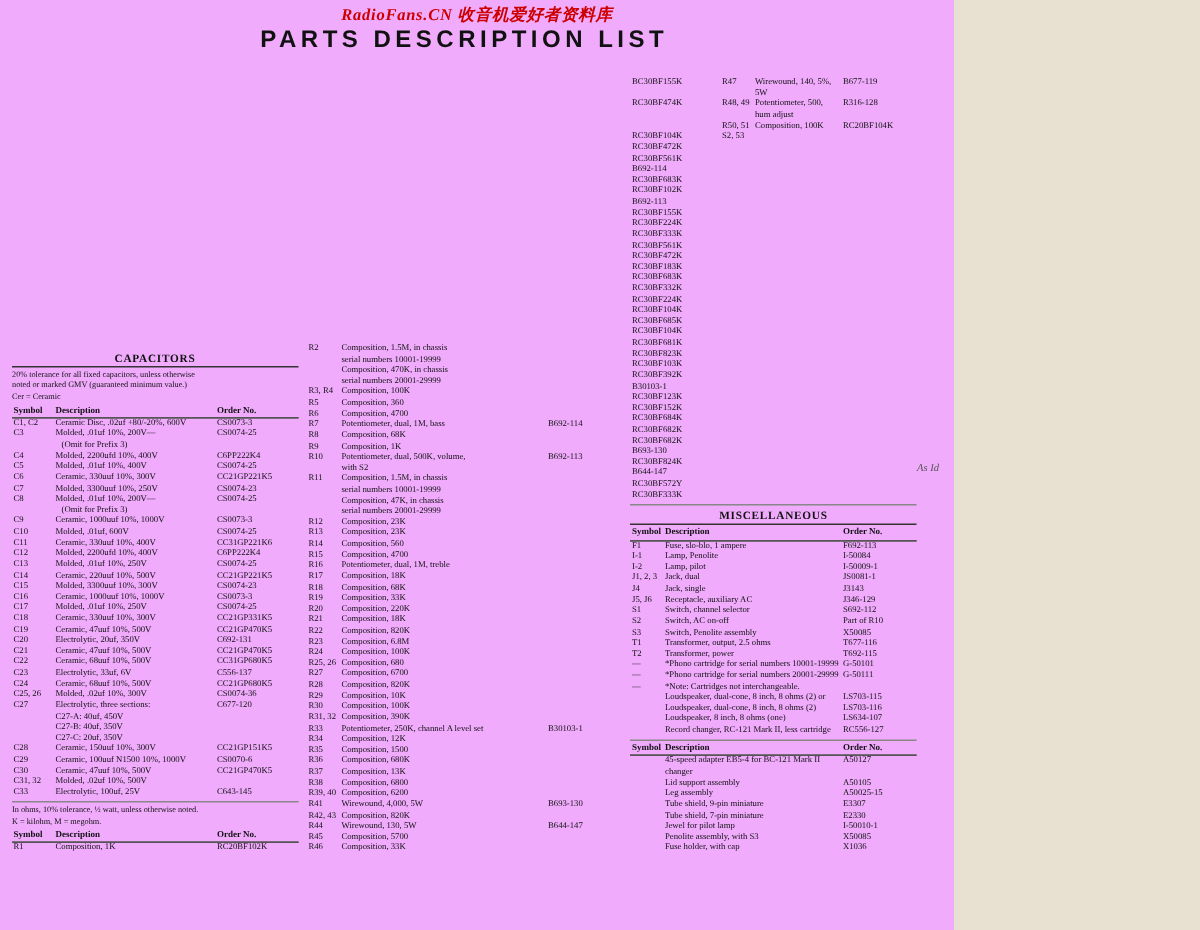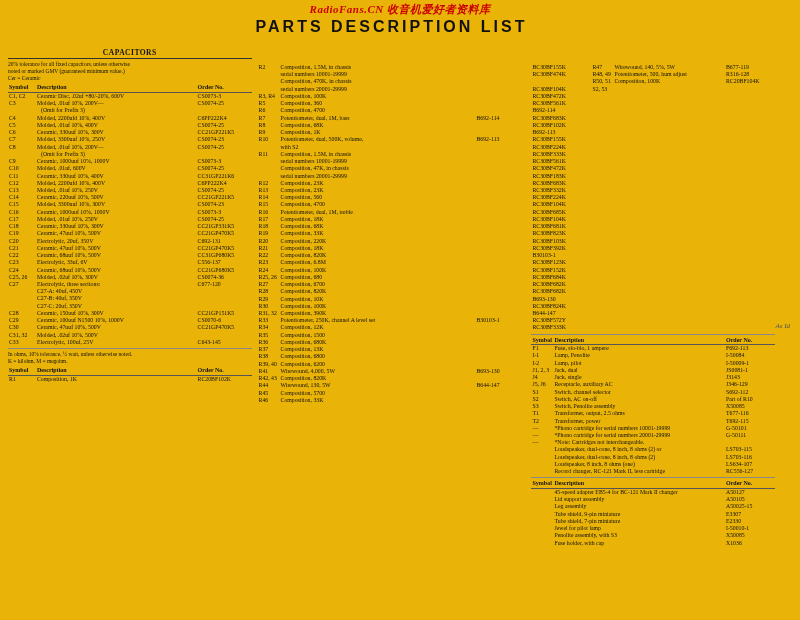--- a/index.html
+++ b/index.html
@@ -7,56 +7,57 @@
       width: 800px;
       height: 620px;
       background: #e8e0d0;
       font-family: 'Times New Roman', Times, serif;
       font-size: 7px;
       color: #111;
       overflow: hidden;
       position: relative;
     }
     .page {
-      width: 800px;
+      width: 636px;
       height: 620px;
-      background: #eab308;
+      background: #f0abfc;
       padding: 6px 25px 4px 8px;
       position: relative;
     }
     .watermark {
       position: absolute;
       top: 2px;
       left: 50%;
       transform: translateX(-50%);
       font-size: 11px;
       font-weight: bold;
       color: #cc0000;
       font-style: italic;
       z-index: 10;
       white-space: nowrap;
       letter-spacing: 0.5px;
     }
     .header {
       text-align: center;
-      margin-bottom: 12px;
+      margin-bottom: 0;
       margin-top: 12px;
     }
     .header h1 {
       font-size: 16px;
       font-weight: bold;
       letter-spacing: 3px;
       text-transform: uppercase;
       color: #111;
       font-family: Arial, sans-serif;
     }
     .columns {
       display: flex;
       gap: 6px;
       width: 100%;
+      align-items: flex-end;
     }
     .col {
       flex: 1;
       min-width: 0;
     }
     .section-title {
       font-size: 7.5px;
       font-weight: bold;
       text-align: center;
       text-transform: uppercase;
@@ -97,21 +98,21 @@
     .indent { padding-left: 4px; }
     .col-mid {
       flex: 1.1;
     }
     .col-right {
       flex: 1;
     }
     .as-id-label {
       position: absolute;
       right: 10px;
-      bottom: 290px;
+      bottom: 304px;
       font-size: 7px;
       font-style: italic;
       color: #555;
     }
   </style>
 </head>
 <body>
 
 <div class="page">
   <div class="watermark">RadioFans.CN 收音机爱好者资料库</div>
@@ -753,20 +754,21 @@
           <tr>
               <td>RC30BF333K</td>
               <td></td>
               <td></td>
               <td></td>
             </tr>
         </tbody>
       </table>
 
       <div class="divider"></div>
+      <div class="section-title">MISCELLANEOUS</div>
       <table>
         <thead>
           <tr>
             <th style="width:22px">Symbol</th>
             <th>Description</th>
             <th style="width:50px">Order No.</th>
           </tr>
         </thead>
         <tbody>
           <tr>

